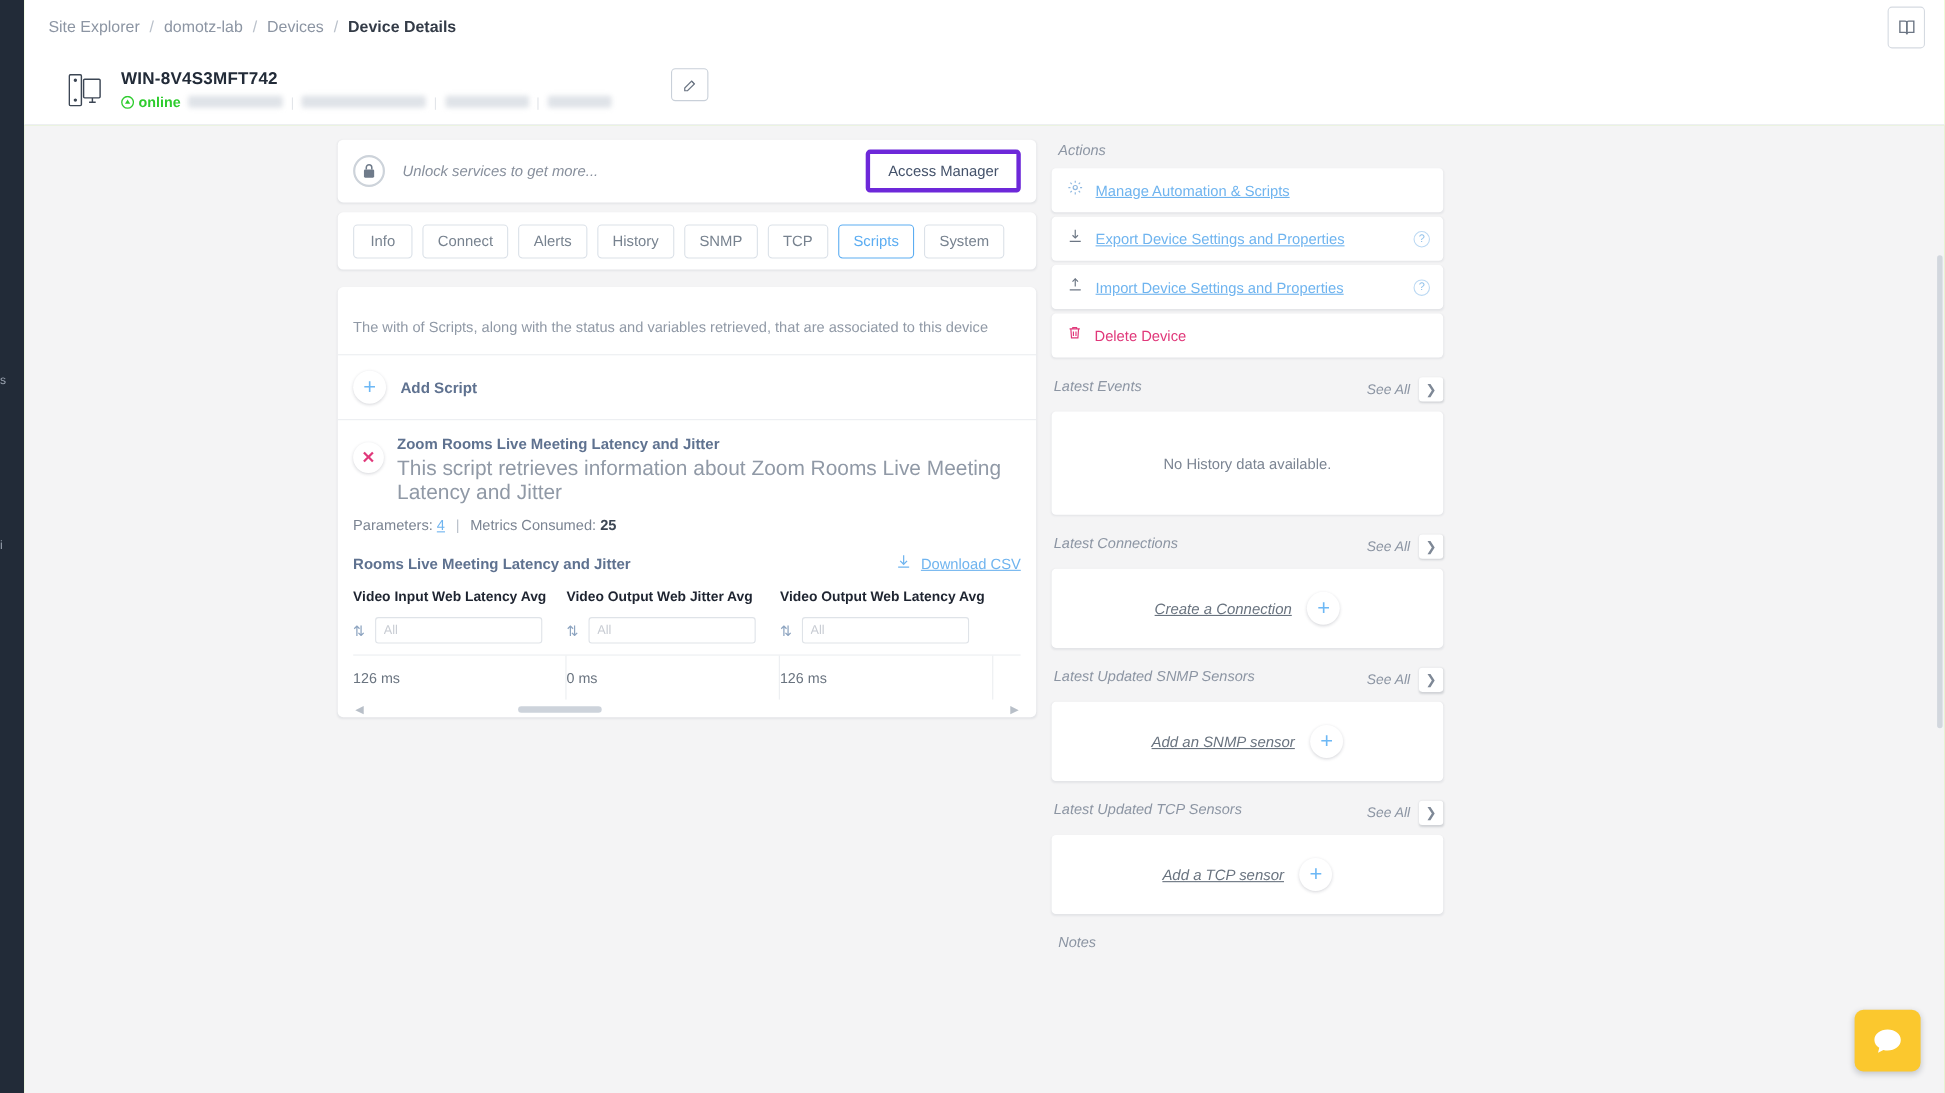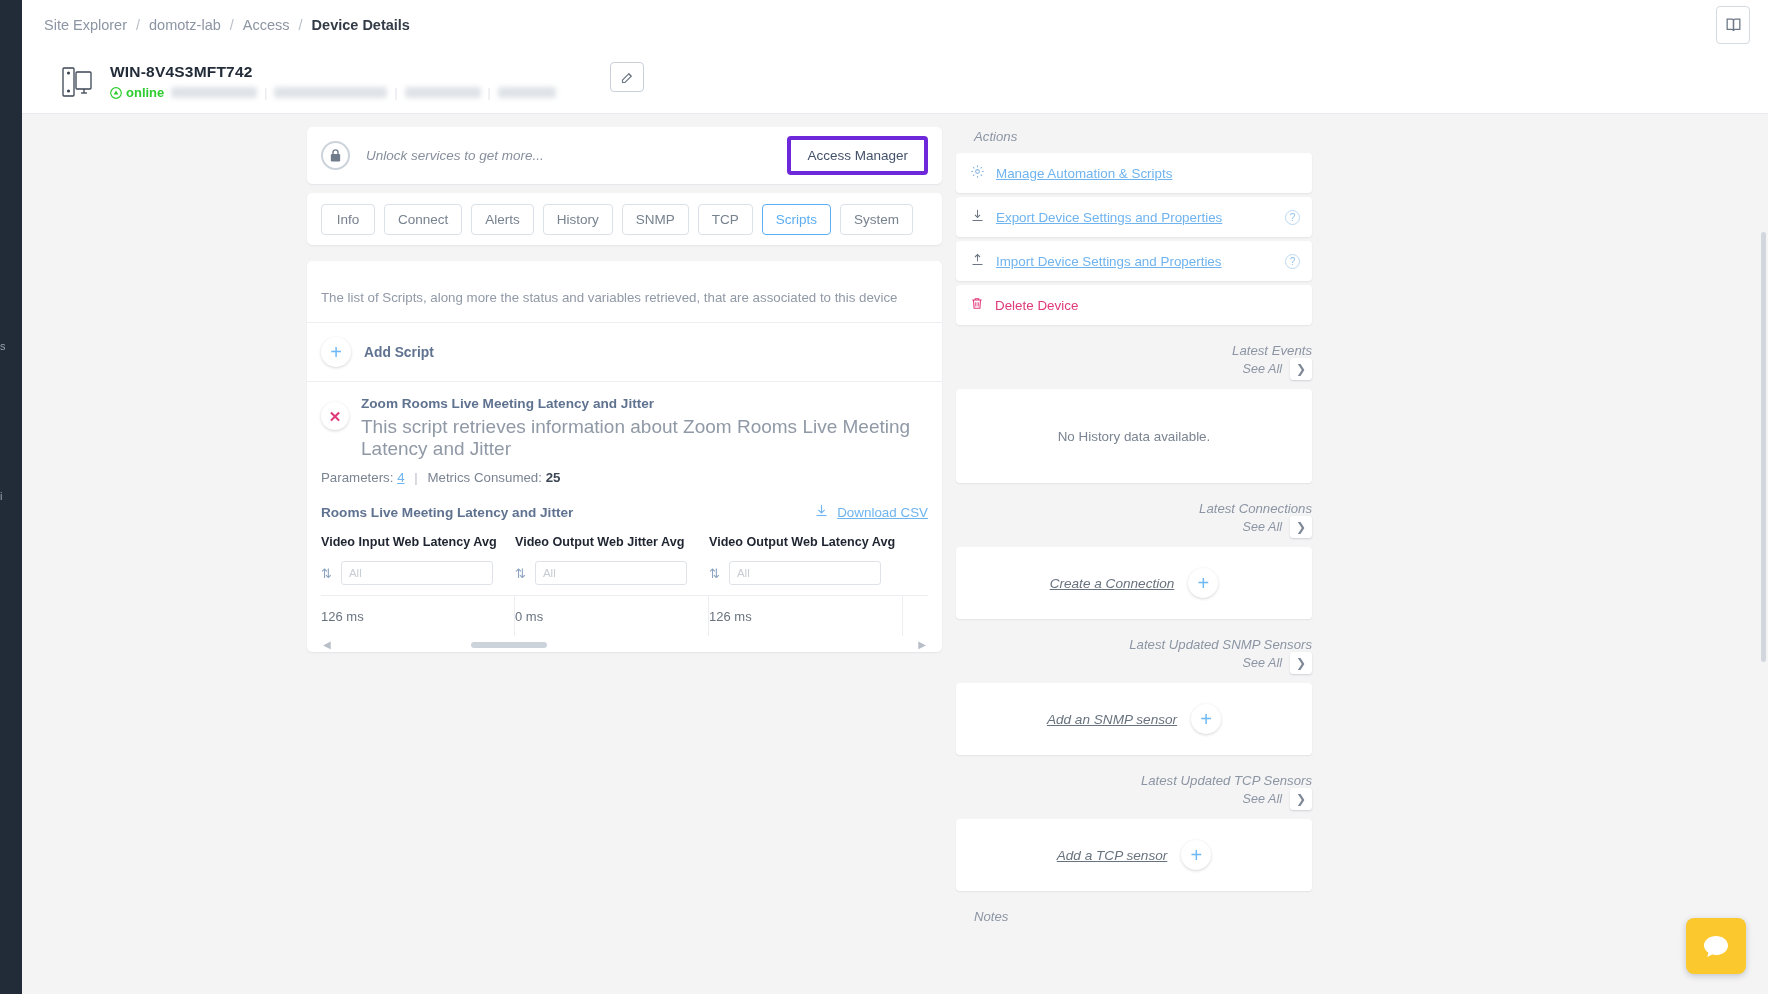--- a/index.html
+++ b/index.html
@@ -162,22 +162,22 @@
     width: 194px; flex: 0 0 194px; font-size: 13px; color: #69737f;
     padding: 13px 0 12px 0; border-right: 1px solid #eceef1;
   }
   .hscroll { height: 14px; position: relative; margin-top: 2px; }
   .hscroll-thumb { position: absolute; left: 150px; top: 4px; width: 76px; height: 6px; background: #cdd3db; border-radius: 3px; }
   .hscroll-arrow { position: absolute; top: 1px; color: #b8bfc8; font-size: 10px; }
   .hscroll-arrow.l { left: 2px; }
   .hscroll-arrow.r { right: 2px; }
 
   
-  .side-label { font-size: 13.2px; font-style: italic; color: #8c95a3; margin: 2px 0 9px 18px; }
-  .side-head-row { display: flex; align-items: flex-end; justify-content: space-between; margin: 18px 0 9px 2px; flex-direction: column; }
+  .side-label { font-size: 13.2px; font-style: italic; color: #8c95a3; margin: 2px 0 9px 6px; }
+  .side-head-row { display: flex; align-items: flex-start; justify-content: space-between; margin: 18px 0 9px 2px; }
   .see-all { font-size: 12.6px; font-style: italic; color: #8c95a3; cursor: pointer; }
   .see-all-row { display: flex; align-items: center; gap: 8px; }
   .chev-btn {
     width: 22px; height: 22px; border-radius: 3px; background: #fff;
     box-shadow: 0 1px 2px rgba(20,30,50,.16);
     display: flex; align-items: center; justify-content: center; cursor: pointer;
   }
   .chev-glyph { color: #7e8896; font-size: 12px; line-height: 1; }
 
   .action-item {
@@ -221,21 +221,21 @@
   <div class="rail-ghost g2">i</div>
 </div>
 
 <div class="page">
 
   <div class="crumb-bar">
     <span class="crumb">Site Explorer</span>
     <span class="crumb-sep">/</span>
     <span class="crumb">domotz-lab</span>
     <span class="crumb-sep">/</span>
-    <span class="crumb">Access</span>
+    <span class="crumb">Devices</span>
     <span class="crumb-sep">/</span>
     <span class="crumb current">Device Details</span>
 
     <div class="book-btn">
       <svg width="19" height="19" viewBox="0 0 24 24" fill="none" stroke="#6c7684" stroke-width="1.6">
         <path d="M4 4h6a2 2 0 0 1 2 2v13a2 2 0 0 0-2-2H4z"></path>
         <path d="M20 4h-6a2 2 0 0 0-2 2v13a2 2 0 0 1 2-2h6z"></path>
       </svg>
     </div>
   </div>
@@ -299,21 +299,21 @@
         <div class="tab">Alerts</div>
         <div class="tab">History</div>
         <div class="tab">SNMP</div>
         <div class="tab">TCP</div>
         <div class="tab active">Scripts</div>
         <div class="tab">System</div>
       </div>
 
       <div class="card auto-card">
         <div class="auto-head">
-          <div class="auto-sub">The list of Scripts, along more the status and variables retrieved, that are associated to this device</div>
+          <div class="auto-sub">The with of Scripts, along with the status and variables retrieved, that are associated to this device</div>
         </div>
 
         <div class="add-row">
           <div class="circle-btn">
               <span class="plus-glyph">+</span>
             </div>
           <div class="add-label">Add Script</div>
         </div>
 
         <div class="script-block">

